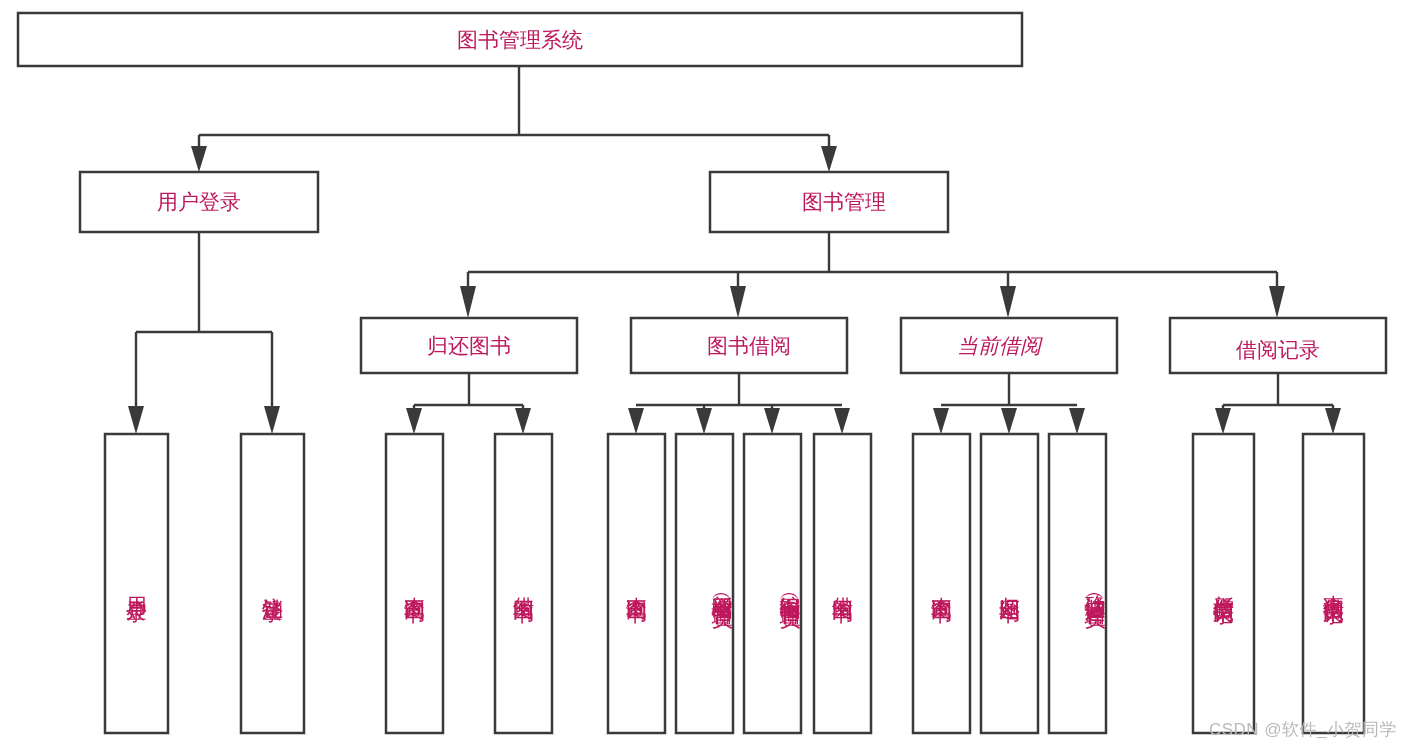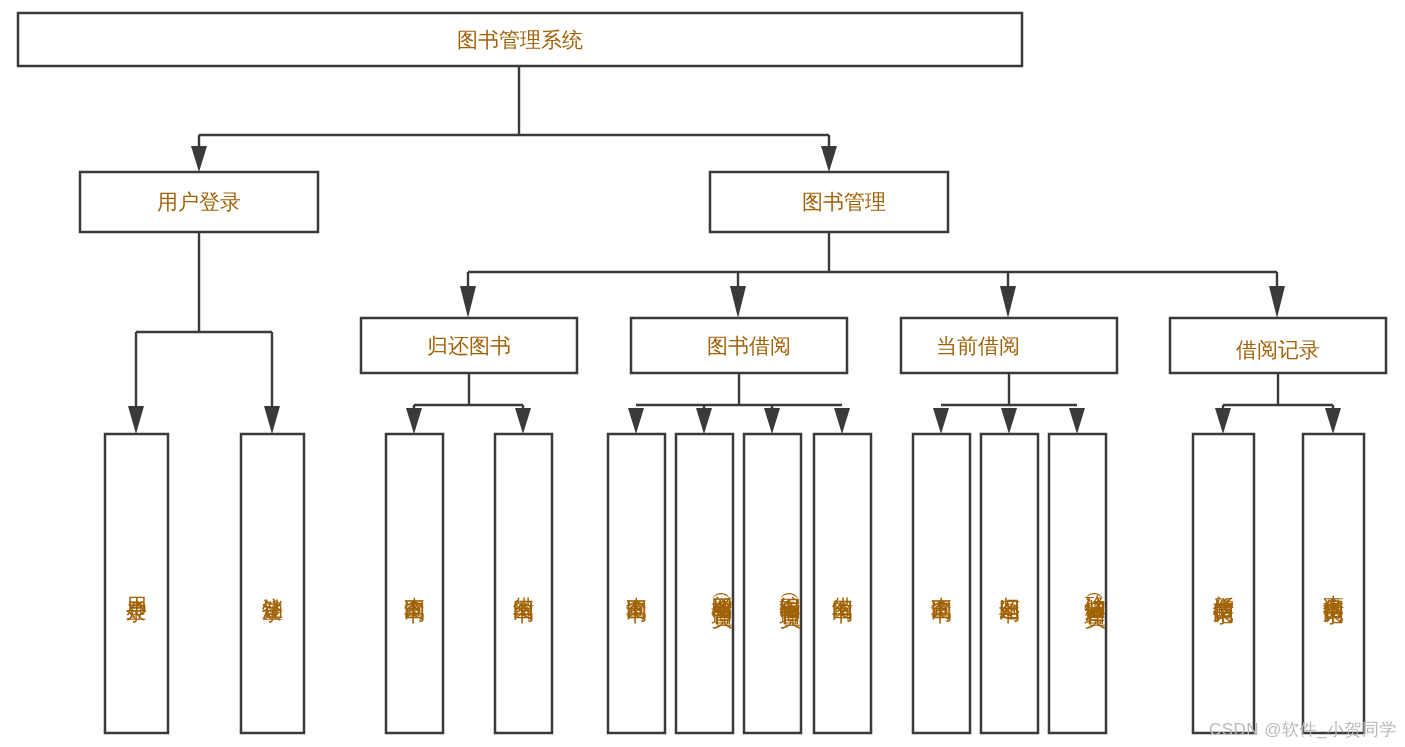--- a/index.html
+++ b/index.html
@@ -39,21 +39,21 @@
   }
   .arrowhead {
     fill: #3a3a3a;
     stroke: none;
   }
   .node-label {
     position: absolute;
     display: flex;
     align-items: center;
     justify-content: center;
-    color: #a16207;
+    color: #be185d;
     font-family: "Liberation Sans", sans-serif;
     box-sizing: border-box;
     pointer-events: none;
     border-radius: 20px;
   }
   .label-h {
     font-size: 21px;
     line-height: 1.1;
     white-space: nowrap;
   }
@@ -174,21 +174,21 @@
     <rect class="node-box" x="1303" y="434" width="61" height="299"></rect>
   </svg>
 
   <div class="node-label label-h" style="left:18px; top:13px; width:1004px; height:53px;">图书管理系统</div>
 
   <div class="node-label label-h" style="left:80px; top:172px; width:238px; height:60px;">用户登录</div>
   <div class="node-label label-h" style="left:710px; top:172px; width:238px; height:60px;padding-left:30px;">图书管理</div>
 
   <div class="node-label label-h" style="left:361px; top:318px; width:216px; height:55px;">归还图书</div>
   <div class="node-label label-h" style="left:631px; top:318px; width:216px; height:55px;margin-left:10px;">图书借阅</div>
-  <div class="node-label label-h" style="left:868px; top:318px; width:220px; height:55px;">当前借阅</div>
+  <div class="node-label label-h" style="left:889px; top:318px; width:220px; height:55px;font-style:italic;">当前借阅</div>
   <div class="node-label label-h" style="left:1170px; top:318px; width:216px; height:63px;">借阅记录</div>
 
   <div class="node-label label-v center-v" style="left:105px; top:434px; width:63px; height:299px;">用户登录</div>
   <div class="node-label label-v center-v" style="left:241px; top:434px; width:63px; height:299px;">注销登录</div>
 
   <div class="node-label label-v center-v" style="left:386px; top:434px; width:57px; height:299px;">查询图书</div>
   <div class="node-label label-v center-v" style="left:495px; top:434px; width:57px; height:299px;">借阅图书</div>
 
   <div class="node-label label-v center-v" style="left:608px; top:434px; width:57px; height:299px;">查询图书</div>
   <div class="node-label label-v" style="left:676px; top:434px; width:57px; height:299px;">新增图书（管理员）</div>

